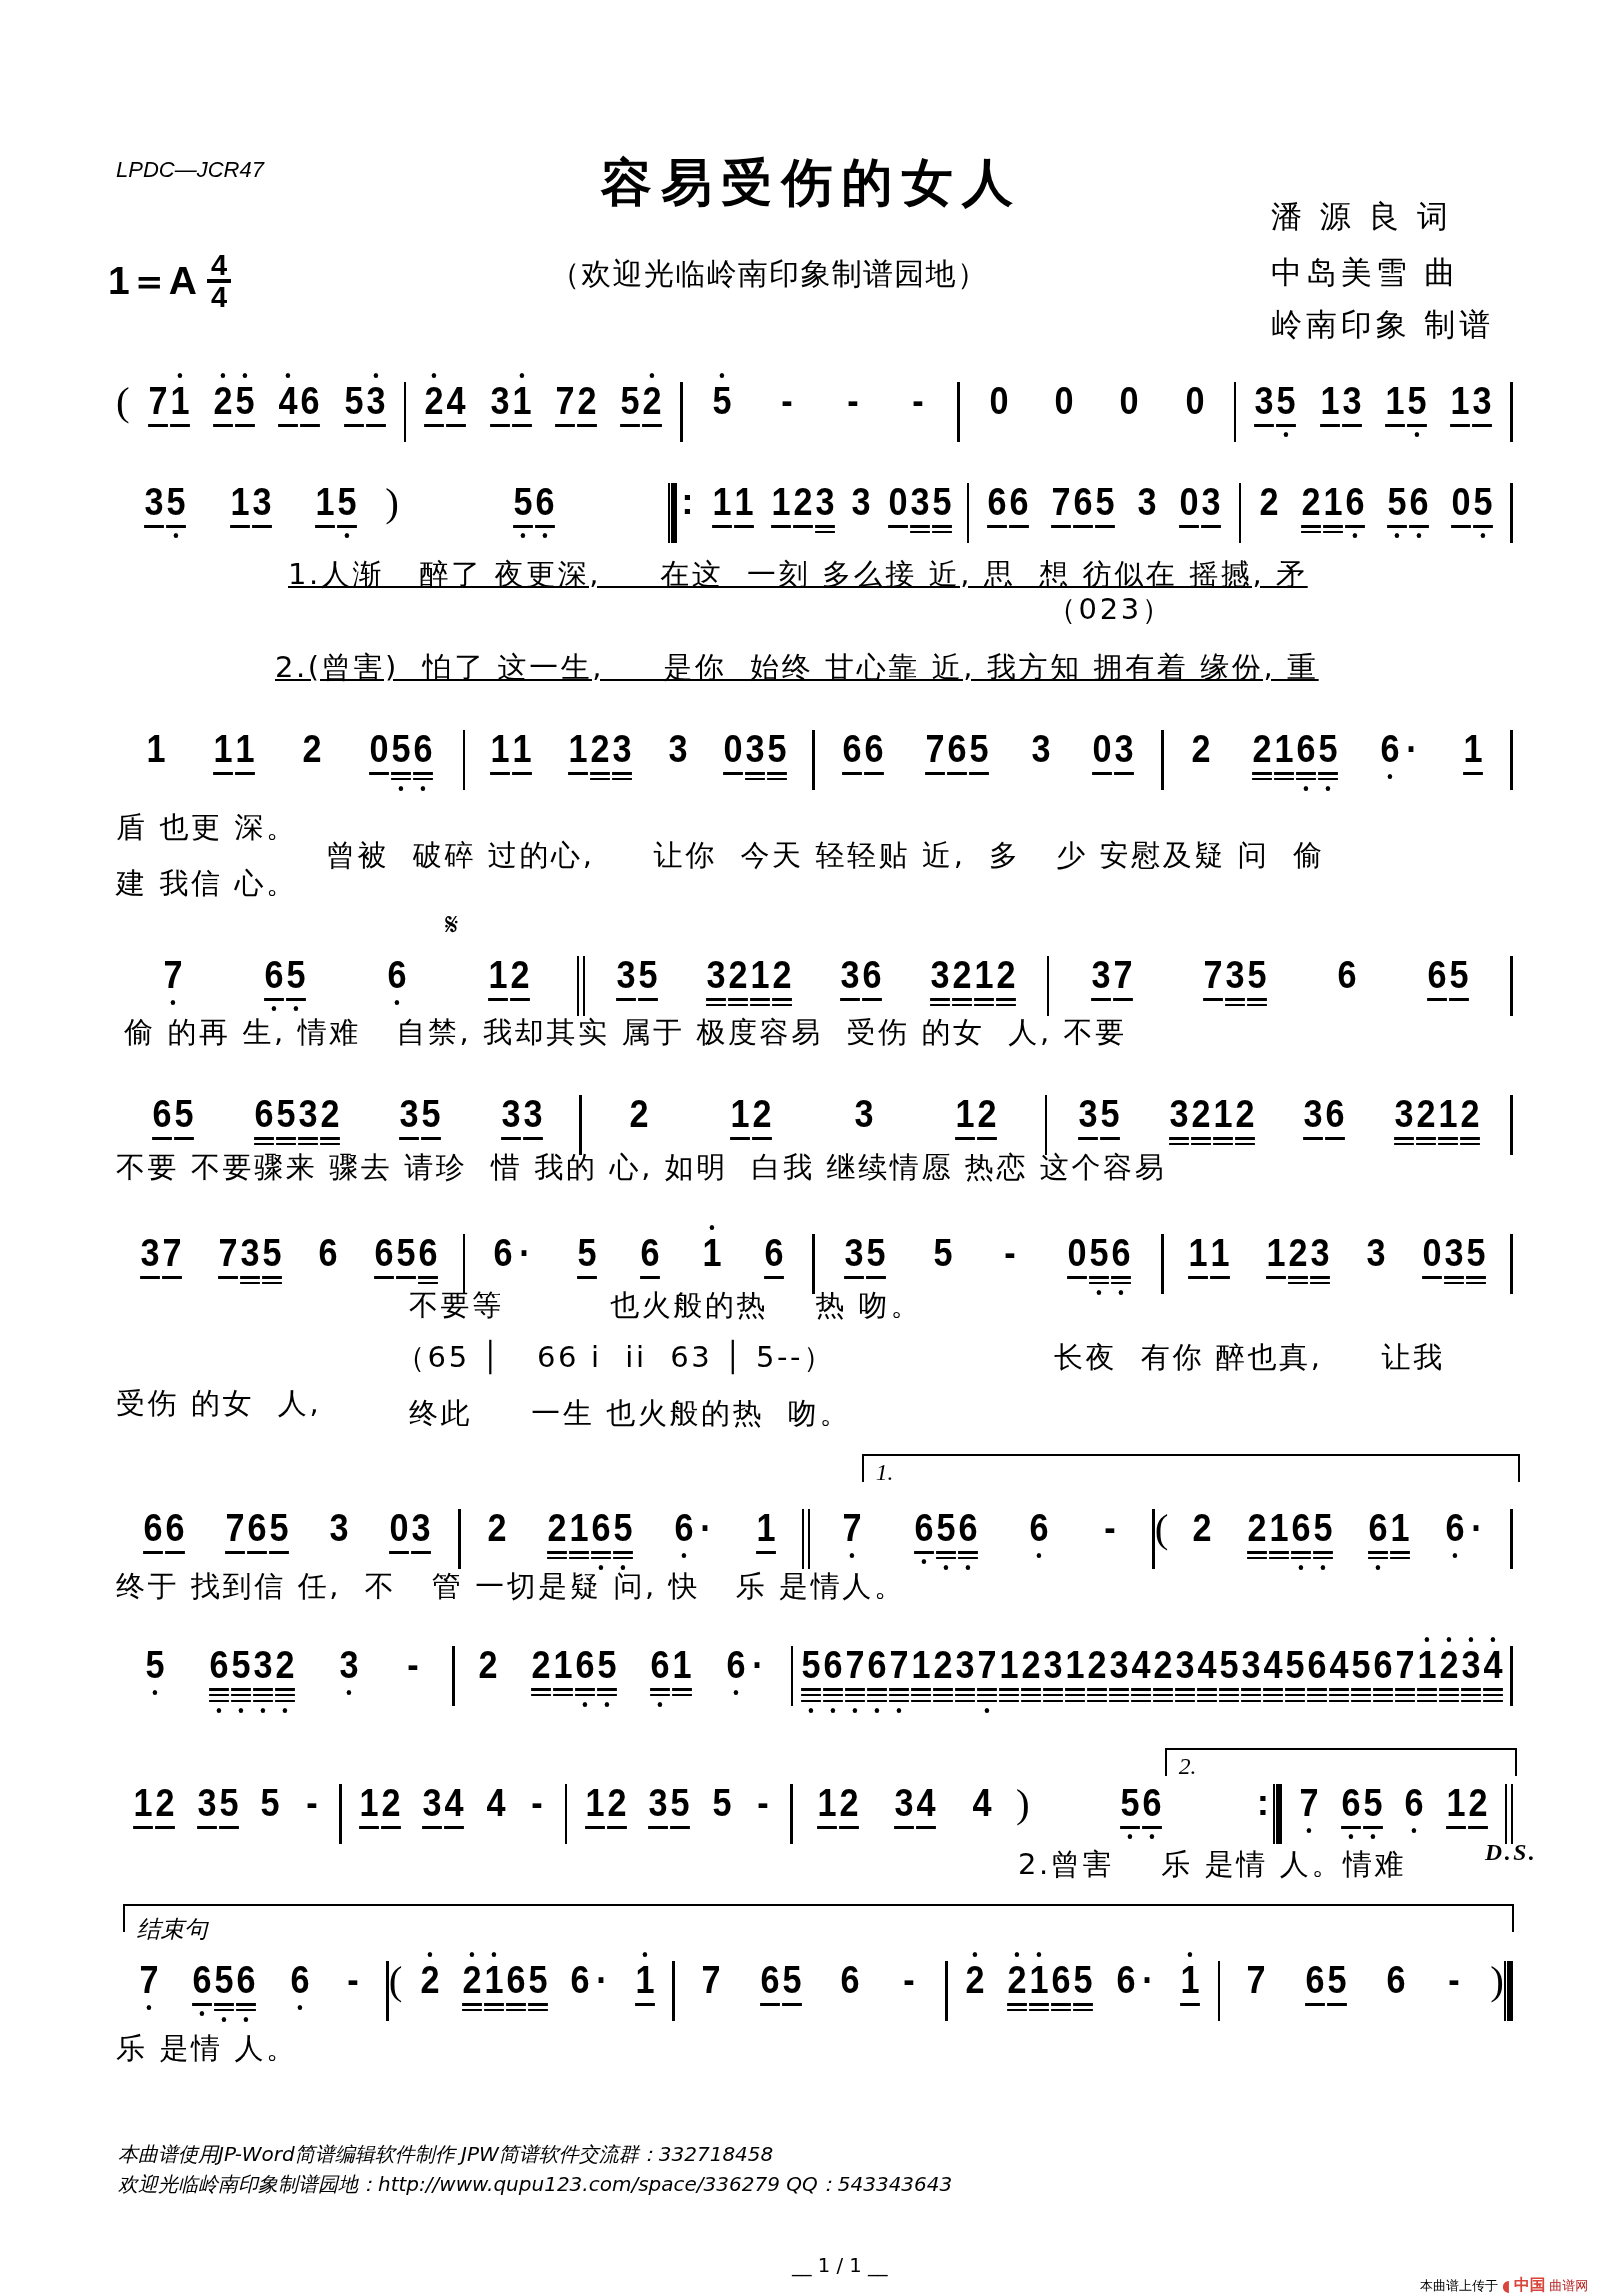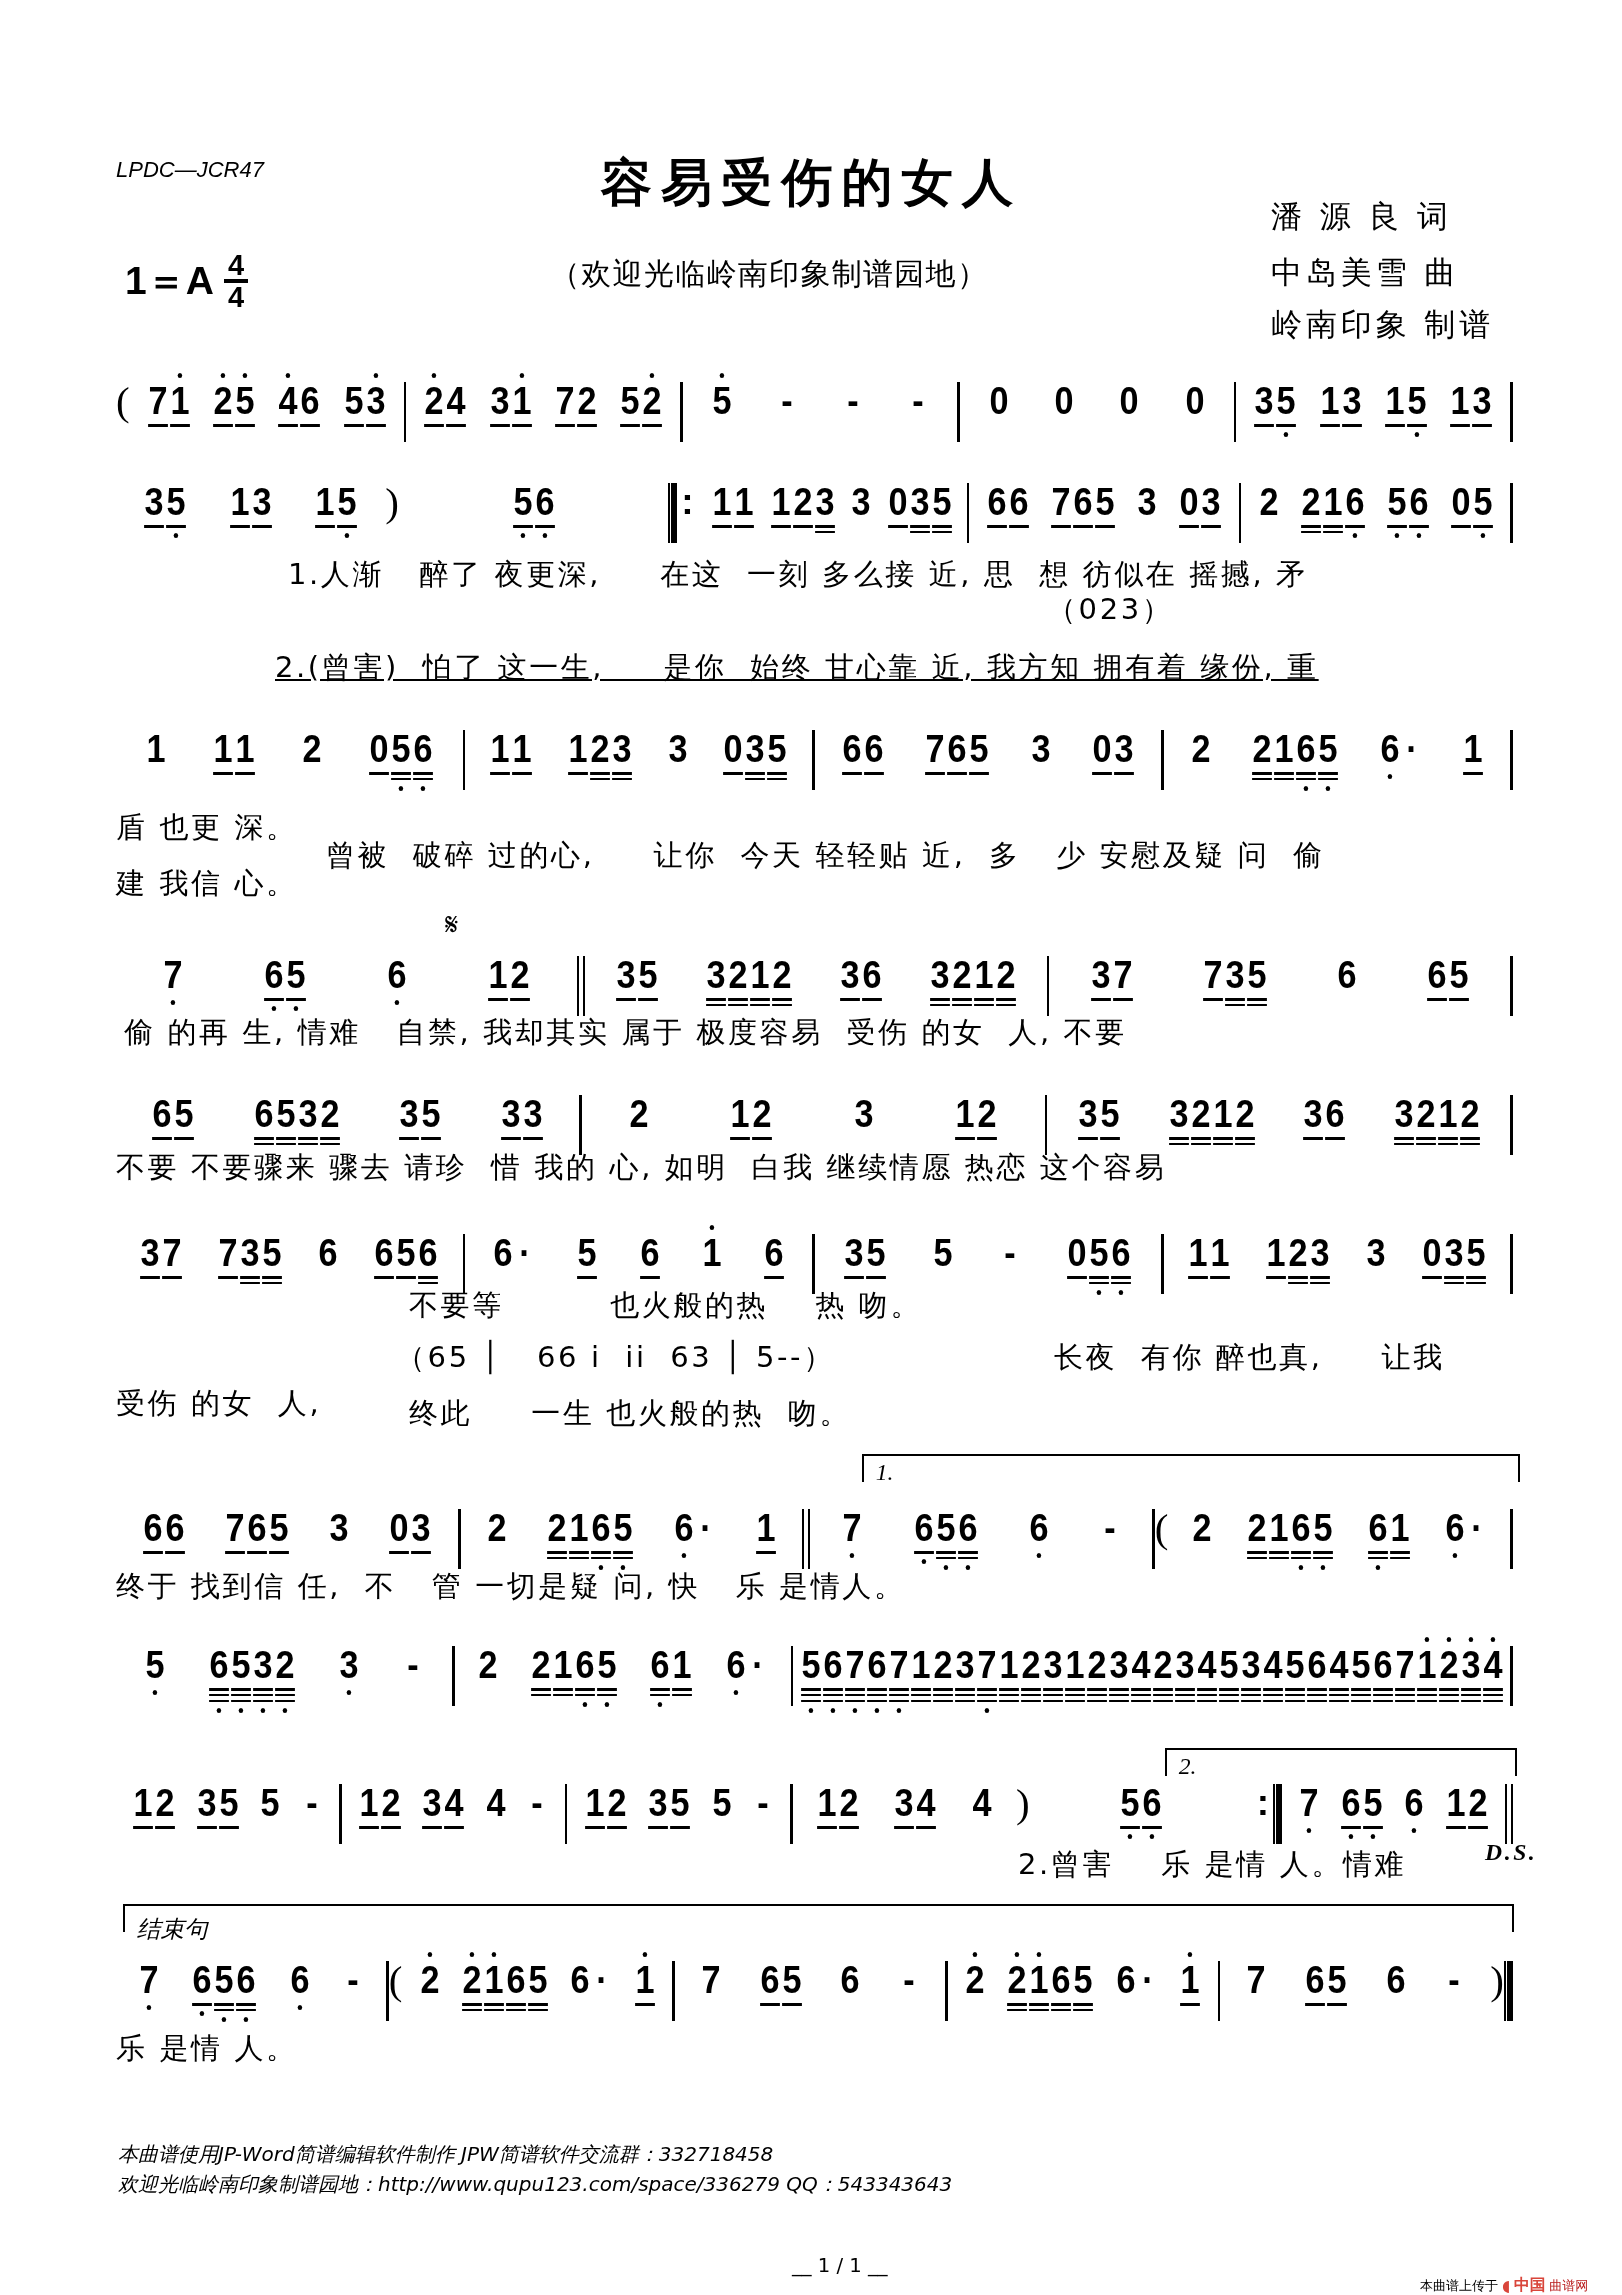--- a/index.html
+++ b/index.html
@@ -2,21 +2,21 @@
 <html style="font-size:10.5px"><head>
 <meta charset="utf-8">
 <style>
   html,body{margin:0;padding:0;background:#fff;}
   body{width:1623px;height:2295px;position:relative;overflow:hidden;color:#000;font-family:"DejaVu Sans",sans-serif;}
   .abs{position:absolute;}
   .code{left:116px;top:157px;font-family:"Liberation Sans",sans-serif;font-style:italic;font-size:22px;}
   .title{left:0;width:1623px;top:149px;text-align:center;font-family:"DejaVu Serif",serif;font-weight:bold;font-size:51px;letter-spacing:9.2px;}
   .subtitle{left:550px;top:254px;font-family:"DejaVu Sans",sans-serif;font-size:30px;letter-spacing:1.3px;}
   .credit{left:1271px;font-size:31px;letter-spacing:3.9px;}
-  .key{left:125px;top:252px;font-family:"Liberation Sans",sans-serif;font-weight:bold;font-size:39px;display:flex;align-items:center;gap:10.5px;}
+  .key{left:108px;top:252px;font-family:"Liberation Sans",sans-serif;font-weight:bold;font-size:39px;display:flex;align-items:center;gap:10.5px;}
   .frac{display:inline-flex;flex-direction:column;align-items:center;font-size:29px;line-height:26px;}
   .frac .bar{width:23.6px;height:3.3px;background:#000;margin:1.3px 0;}
 
   .staff{position:absolute;left:116px;width:1397px;height:72px;display:flex;align-items:flex-start;}
   .measure{display:flex;align-items:flex-start;flex:1;justify-content:space-around;padding:0 6.5px;height:100%;}
   .bar{width:2.6px;background:#000;height:60px;margin-top:3.9px;flex:0 0 auto;}
   .dbar{width:9.2px;height:60px;margin-top:3.9px;border-left:2.6px solid #000;border-right:6.5px solid #000;box-sizing:border-box;flex:0 0 auto;}
   .thinbar{width:7.9px;height:60px;margin-top:3.9px;border-left:2px solid #000;border-right:2px solid #000;box-sizing:border-box;flex:0 0 auto;}
   .group{display:inline-flex;position:relative;align-items:flex-start;}
   .n{position:relative;display:inline-block;font-family:"Liberation Sans",sans-serif;font-weight:bold;font-size:38px;line-height:46px;width:22px;text-align:center;transform:scaleX(0.9);}
@@ -333,21 +333,21 @@
           <span class="n">0<span class="uls">
               <div class="ul"></div>
             </span></span>
           <span class="n">5<span class="db" style="top: 54px;"></span><span class="uls">
               <div class="ul"></div>
             </span></span>
         </span>
       </div>
       <div class="bar"></div>
     </div>
-    <div class="lyric" style="left: 288px; top: 555px;">1.人渐   醉了 夜更深,     在这  一刻 多么接 近, 思  想 彷似在 摇撼, 矛</div>
+    <div class="lyric" style="left: 288px; top: 555px; text-decoration: underline;">1.人渐   醉了 夜更深,     在这  一刻 多么接 近, 思  想 彷似在 摇撼, 矛</div>
     <div class="lyric" style="left: 1047px; top: 590px;">（023）</div>
     <div class="lyric" style="left: 275px; top: 648px; text-decoration: underline;">2.(曾害)  怕了 这一生,     是你  始终 甘心靠 近, 我方知 拥有着 缘份, 重</div>
     <div class="staff" style="top: 726px;">
       <div class="measure">
         <span class="group">
           <span class="n">1</span>
         </span>
         <span class="group">
           <span class="n">1<span class="uls">
               <div class="ul"></div>

